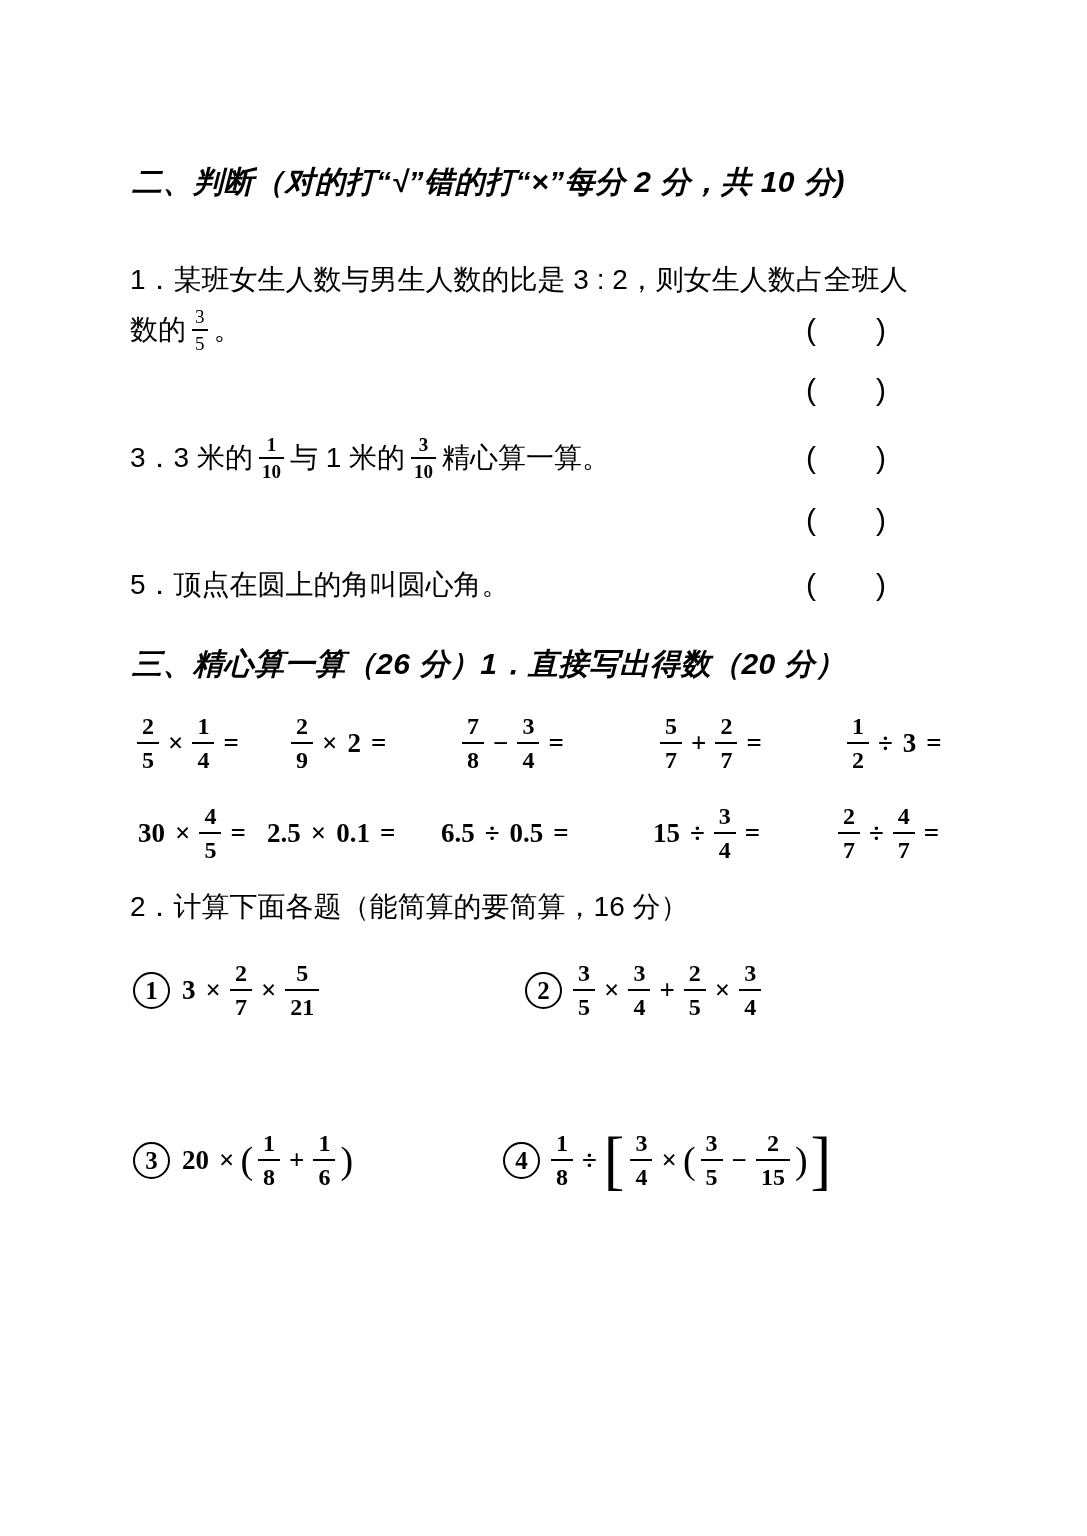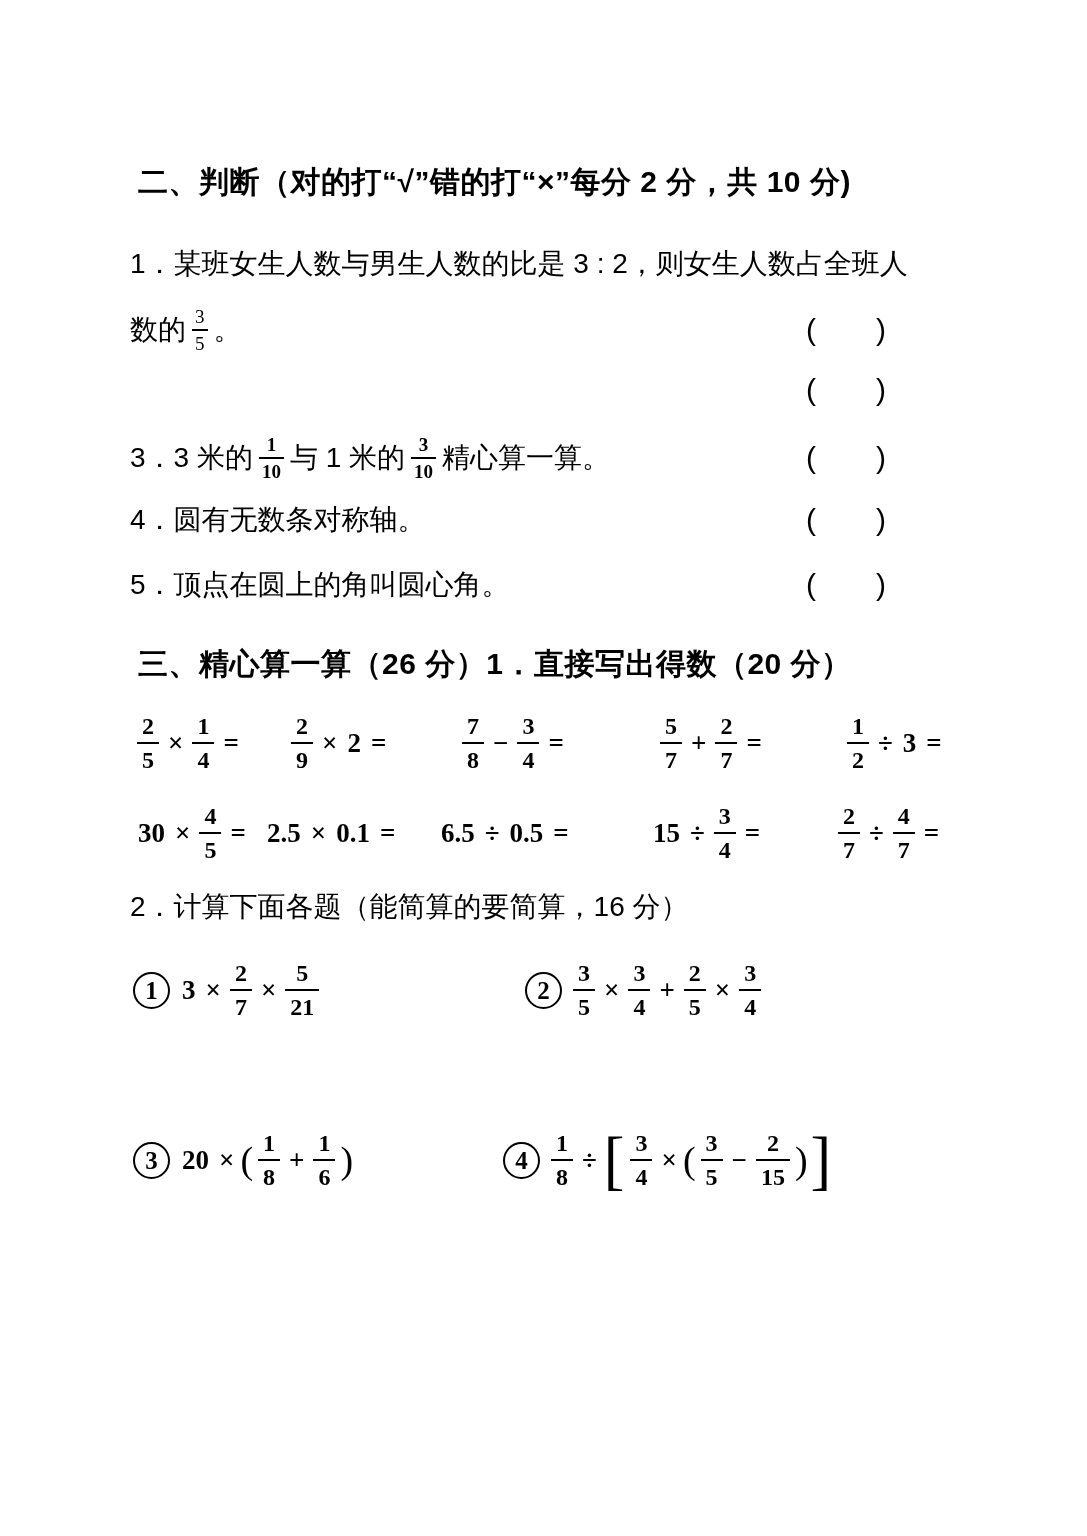--- a/index.html
+++ b/index.html
@@ -10,26 +10,27 @@
     height: 1536px;
     background: #ffffff;
     color: #000000;
     font-family: "Liberation Sans", "DejaVu Sans", sans-serif;
     overflow: hidden;
     margin: 0 auto;
   }
   .abs { position: absolute; }
   
   .sec-title {
-    left: 138px;
+    left: 132px;
     font-weight: bold;
     font-size: 30px;
     line-height: 44px;
     letter-spacing: 0.5px;
     white-space: nowrap;
+    font-style: italic;
   }
   
   .judge {
     left: 130px;
     display: flex;
     align-items: center;
     font-size: 28px;
     white-space: nowrap;
   }
   .judge .tok { margin: 0; }
@@ -102,21 +103,21 @@
   }
   .prob-expr { display: inline-flex; align-items: center; }
 </style>
 </head>
 <body>
 
 <div class="page">
 
   <div class="abs sec-title" style="top:160px">二、判断（对的打“√”错的打“×”每分 2 分，共 10 分)</div>
 
-  <div class="abs judge" style="top:242px;height:44px">
+  <div class="abs judge" style="top:258px;height:44px">
       <span class="tok">1．某班女生人数与男生人数的比是 3 : 2，则女生人数占全班人</span>
     </div>
   <div class="abs judge" style="top:300px;height:60px">
       <span class="tok">数的</span>
       <span class="frac">
         <span class="num">3</span>
         <span class="den">5</span>
       </span>
       <span class="tok">。</span>
     </div>
@@ -132,23 +133,20 @@
       </span>
       <span class="tok">与 1 米的</span>
       <span class="frac bold-frac">
         <span class="num">3</span>
         <span class="den">10</span>
       </span>
       <span class="tok">精心算一算。</span>
     </div>
   <span class="blank" style="top:426px;line-height:64px">(　　)</span>
 
-  <div class="abs judge" style="top:498px;height:44px">
-      <span class="tok">4．圆有无数条对称轴。</span>
-    </div>
   <span class="blank" style="top:498px;line-height:44px">(　　)</span>
 
   <div class="abs judge" style="top:563px;height:44px">
       <span class="tok">5．顶点在圆上的角叫圆心角。</span>
     </div>
   <span class="blank" style="top:563px;line-height:44px">(　　)</span>
 
   <div class="abs sec-title" style="top:642px">三、精心算一算（26 分）1．直接写出得数（20 分）</div>
 
   <div class="calc" style="left:133px;top:711px">

